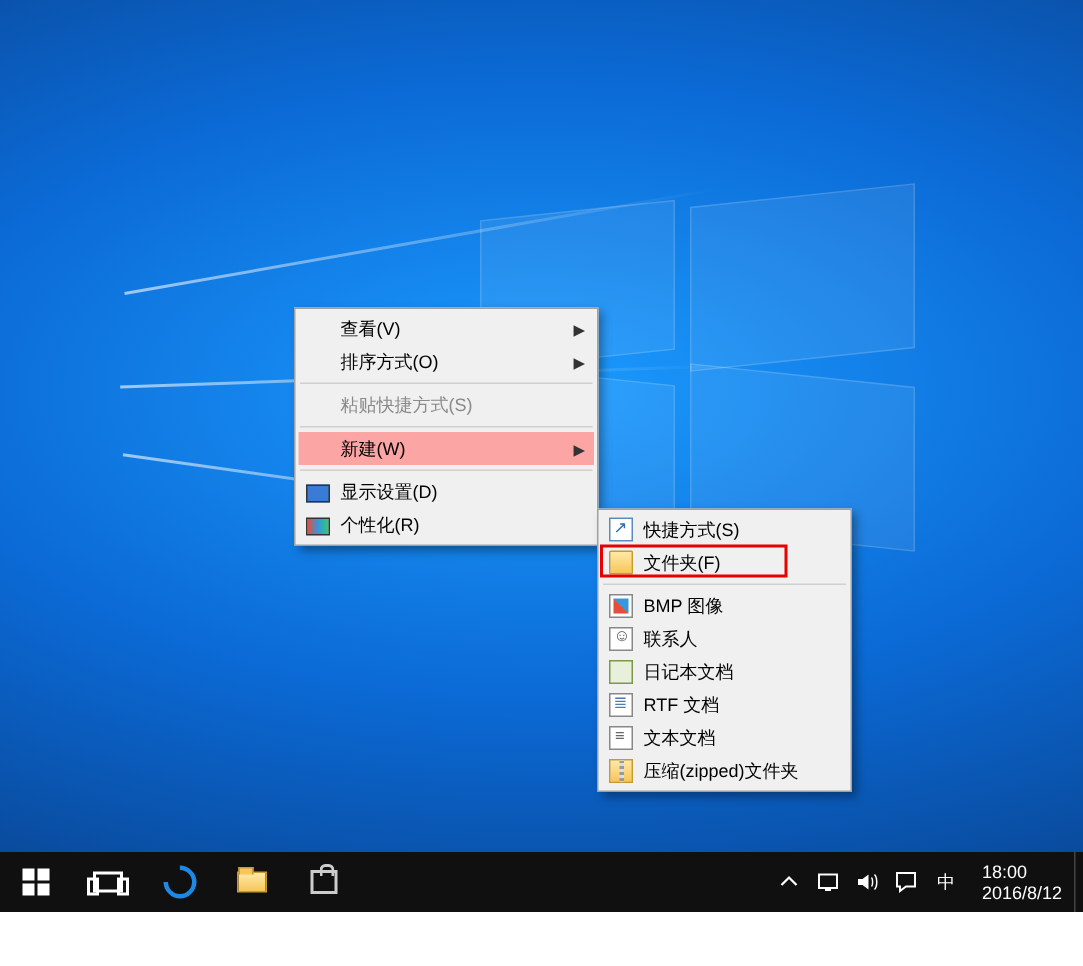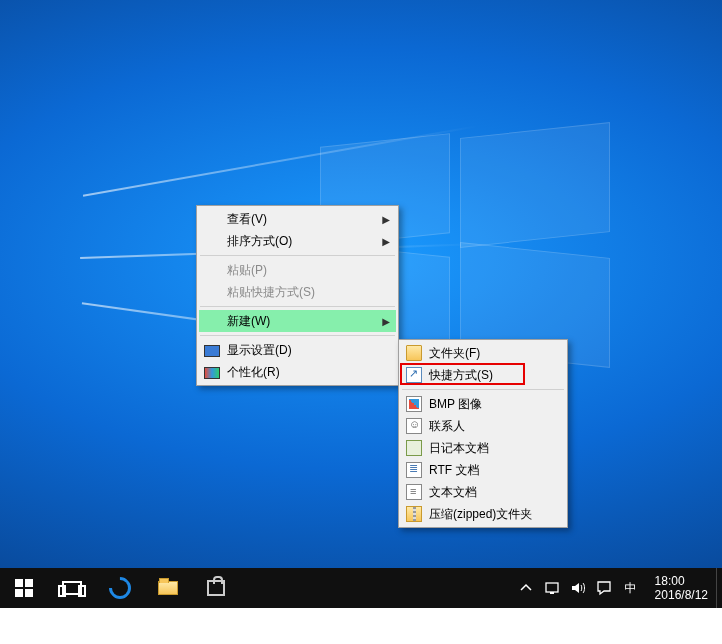--- a/index.html
+++ b/index.html
@@ -42,21 +42,21 @@
     cursor: default;
   }
   .context-menu .row .icon-slot {
     position: absolute; left: 4px; top: 2px; width: 18px; height: 18px;
     display: flex; align-items: center; justify-content: center;
   }
   .context-menu .row .arrow {
     position: absolute; right: 6px; top: 6px; font-size: 10px; color: #333;
   }
   .context-menu .row.disabled { color: #8a8a8a; }
-  .context-menu .row.highlight { background: #86efac; }
+  .context-menu .row.highlight { background: #fca5a5; }
   .context-menu .sep { height: 1px; background: #d0d0d0; margin: 3px 1px; }
   #menu-main { left: 196px; top: 205px; width: 203px; }
   #menu-sub  { left: 398px; top: 339px; width: 170px; }
 
   .red-box { position: absolute; border: 2px solid #e60000; pointer-events: none; }
   #red-shortcut { left: 400px; top: 363px; width: 125px; height: 22px; }
 
   
   .ico { width: 16px; height: 16px; display: inline-block; }
   .ico-folder { background: linear-gradient(#ffe9a6,#f7c65a); border:1px solid #c99a2e; border-radius:1px; }
@@ -127,23 +127,20 @@
     <div class="row">
       <span>查看(V)</span>
       <span class="arrow">▶</span>
     </div>
     <div class="row">
       <span>排序方式(O)</span>
       <span class="arrow">▶</span>
     </div>
     <div class="sep"></div>
     <div class="row disabled">
-      <span>粘贴(P)</span>
-    </div>
-    <div class="row disabled">
       <span>粘贴快捷方式(S)</span>
     </div>
     <div class="sep"></div>
     <div class="row highlight">
       <span>新建(W)</span>
       <span class="arrow">▶</span>
     </div>
     <div class="sep"></div>
     <div class="row">
       <span class="icon-slot">
@@ -155,29 +152,29 @@
       <span class="icon-slot">
           <span class="ico ico-personalize"></span>
         </span>
       <span>个性化(R)</span>
     </div>
   </div>
 
   <div id="menu-sub" class="context-menu">
     <div class="row">
       <span class="icon-slot">
+          <span class="ico ico-shortcut"></span>
+        </span>
+      <span>快捷方式(S)</span>
+    </div>
+    <div class="row">
+      <span class="icon-slot">
           <span class="ico ico-folder"></span>
         </span>
       <span>文件夹(F)</span>
-    </div>
-    <div class="row">
-      <span class="icon-slot">
-          <span class="ico ico-shortcut"></span>
-        </span>
-      <span>快捷方式(S)</span>
     </div>
     <div class="sep"></div>
     <div class="row">
       <span class="icon-slot">
           <span class="ico ico-bmp"></span>
         </span>
       <span>BMP 图像</span>
     </div>
     <div class="row">
       <span class="icon-slot">

